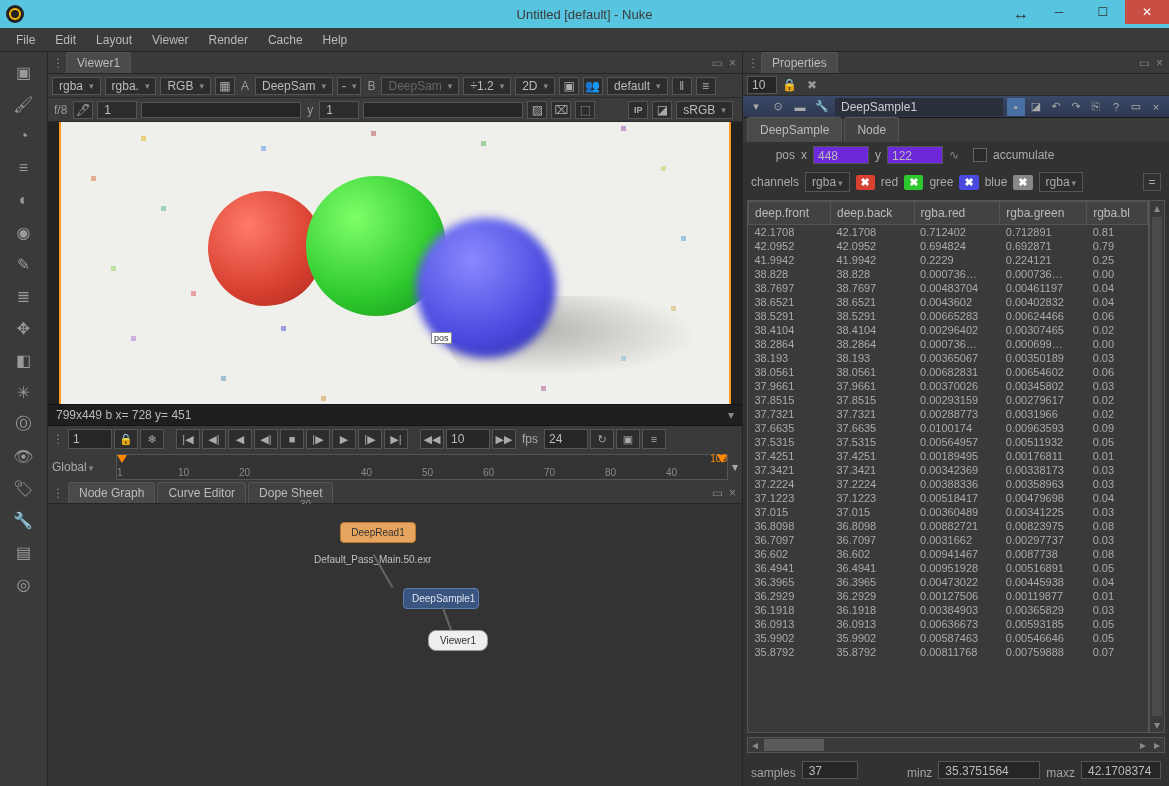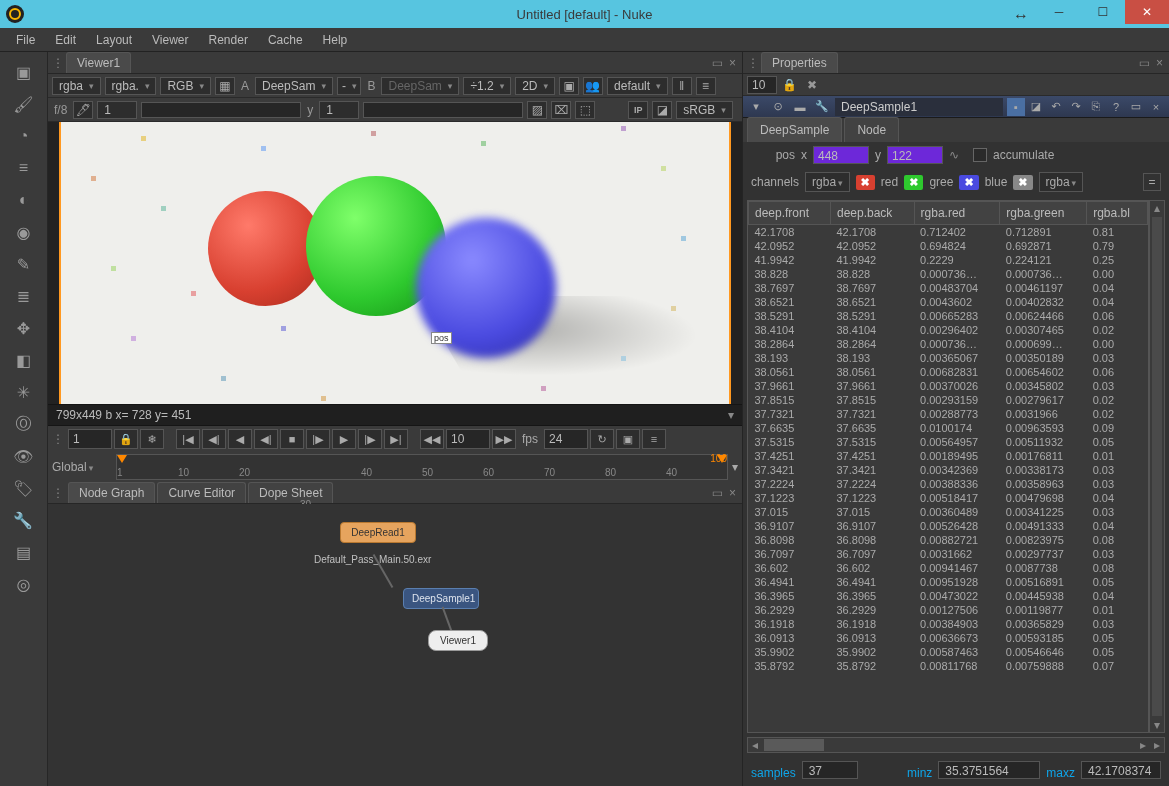--- a/index.html
+++ b/index.html
@@ -107,21 +107,21 @@
 
 .data-table { flex:1; overflow:auto; background:#3a3a3a; margin:4px; border:1px solid #555;}
 .data-table table { width:100%; border-collapse:collapse;}
 .data-table th { background:#424242; padding:4px 6px; text-align:left; border:1px solid #555; color:#bbb; font-weight:normal; position:sticky; top:0;}
 .data-table td { padding:1px 6px; color:#aaa; font-size:11px; white-space:nowrap;}
 .hsb { height:16px; background:#3a3a3a; border:1px solid #555; margin:0 4px; display:flex; align-items:center;}
 .hsb .thumb { height:12px; width:60px; background:#5a5a5a; margin-left:2px;}
 .hsb .arr { width:14px; color:#888; text-align:center;}
 
 .footer-row { display:flex; align-items:center; gap:6px; padding:6px 8px;}
-.footer-row .lbl { color:#0ea5e9;margin-top:7px;}
+.footer-row .lbl { color:#a3a3a3;margin-top:7px;}
 .footer-row .fld { background:#262626; border:1px solid #555; color:#bbb; padding:2px 6px; height:18px;}
 </style>
 </head>
 <body>
 
 <div class="titlebar">
   <div class="app-icon"></div>
   <div class="title">Untitled [default] - Nuke</div>
   <div class="arrows">↔</div>
   <div class="win-controls">
@@ -532,27 +532,20 @@
                   <td>0.04</td>
                 </tr>
                 <tr>
                   <td>37.015</td>
                   <td>37.015</td>
                   <td>0.00360489</td>
                   <td>0.00341225</td>
                   <td>0.03</td>
                 </tr>
                 <tr>
-                  <td>36.9107</td>
-                  <td>36.9107</td>
-                  <td>0.00526428</td>
-                  <td>0.00491333</td>
-                  <td>0.04</td>
-                </tr>
-                <tr>
                   <td>36.8098</td>
                   <td>36.8098</td>
                   <td>0.00882721</td>
                   <td>0.00823975</td>
                   <td>0.08</td>
                 </tr>
                 <tr>
                   <td>36.7097</td>
                   <td>36.7097</td>
                   <td>0.0031662</td>

